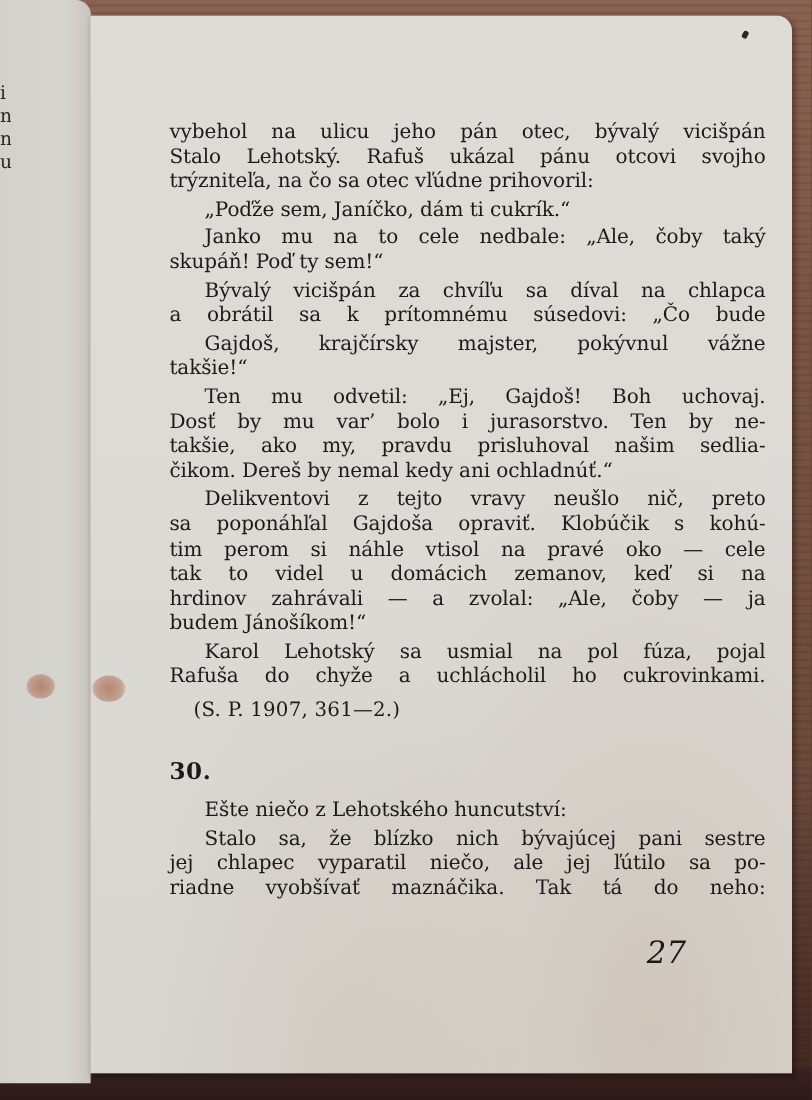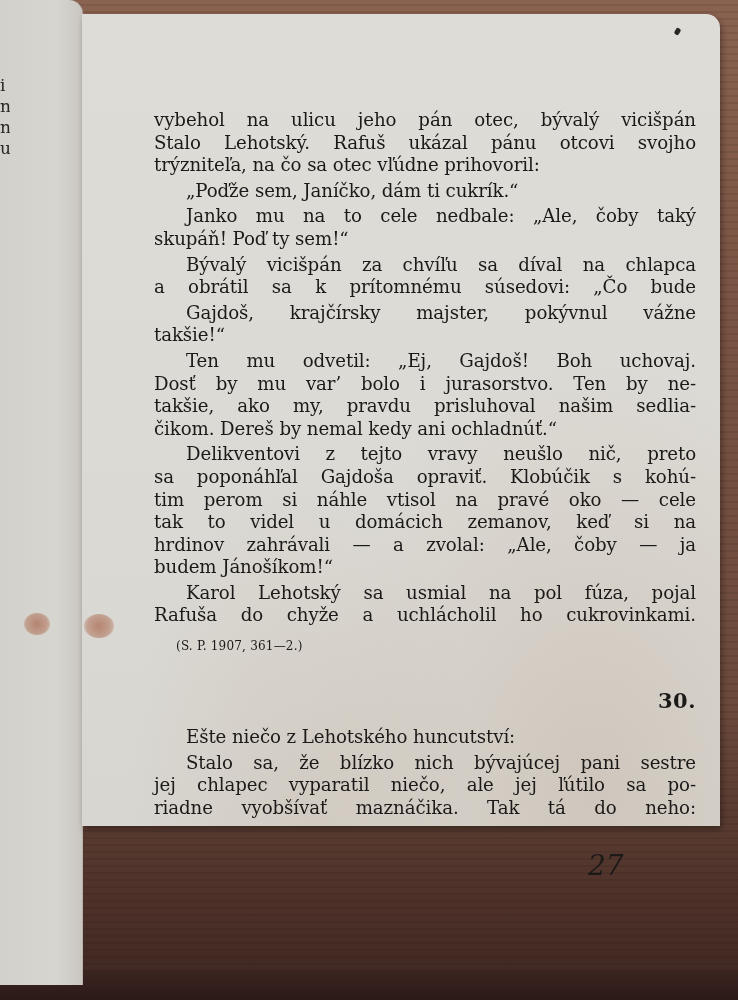--- a/index.html
+++ b/index.html
@@ -57,21 +57,21 @@
     }
     .stain-1 { left: 24px; top: 613px; width: 26px; height: 22px; }
     .stain-2 { left: 84px; top: 614px; width: 30px; height: 24px; }
 
     
     .page {
       position: absolute;
       left: 82px;
       top: 14px;
       width: 638px;
-      height: 812px;
+      height: 962px;
       background:
         radial-gradient(ellipse at 80% 95%, rgba(190,170,150,0.35) 0%, rgba(190,170,150,0) 40%),
         radial-gradient(ellipse at 35% 98%, rgba(190,170,150,0.25) 0%, rgba(190,170,150,0) 30%),
         linear-gradient(180deg, #dedcd7 0%, #dcdad5 50%, #d8d6d1 100%);
       border-top-right-radius: 14px;
       box-shadow: 2px 3px 6px rgba(0,0,0,0.35);
     }
     .page-text {
       position: absolute;
       left: 72px;
@@ -84,28 +84,28 @@
     }
     .para {
       margin: 0 0 3px 0;
       text-align: justify;
       text-align-last: left;
       hyphens: manual;
     }
     .line { display: block; text-align: justify; text-align-last: justify; }
     .line.last { text-align-last: left; }
     .citation {
-      font-size: 12px;
+      font-size: 18px;
       margin: 8px 0 0 22px;
       letter-spacing: 0.2px;
     }
     .section-number {
       font-weight: bold;
       font-size: 21px;
-      text-align: right;
+      text-align: left;
       margin: 32px 0 14px 0;
       letter-spacing: 0.5px;
     }
     .page-number {
       position: absolute;
       left: 506px;
       top: 835px;
       font-size: 28px;
       font-style: italic;
       color: #1c1a19;

